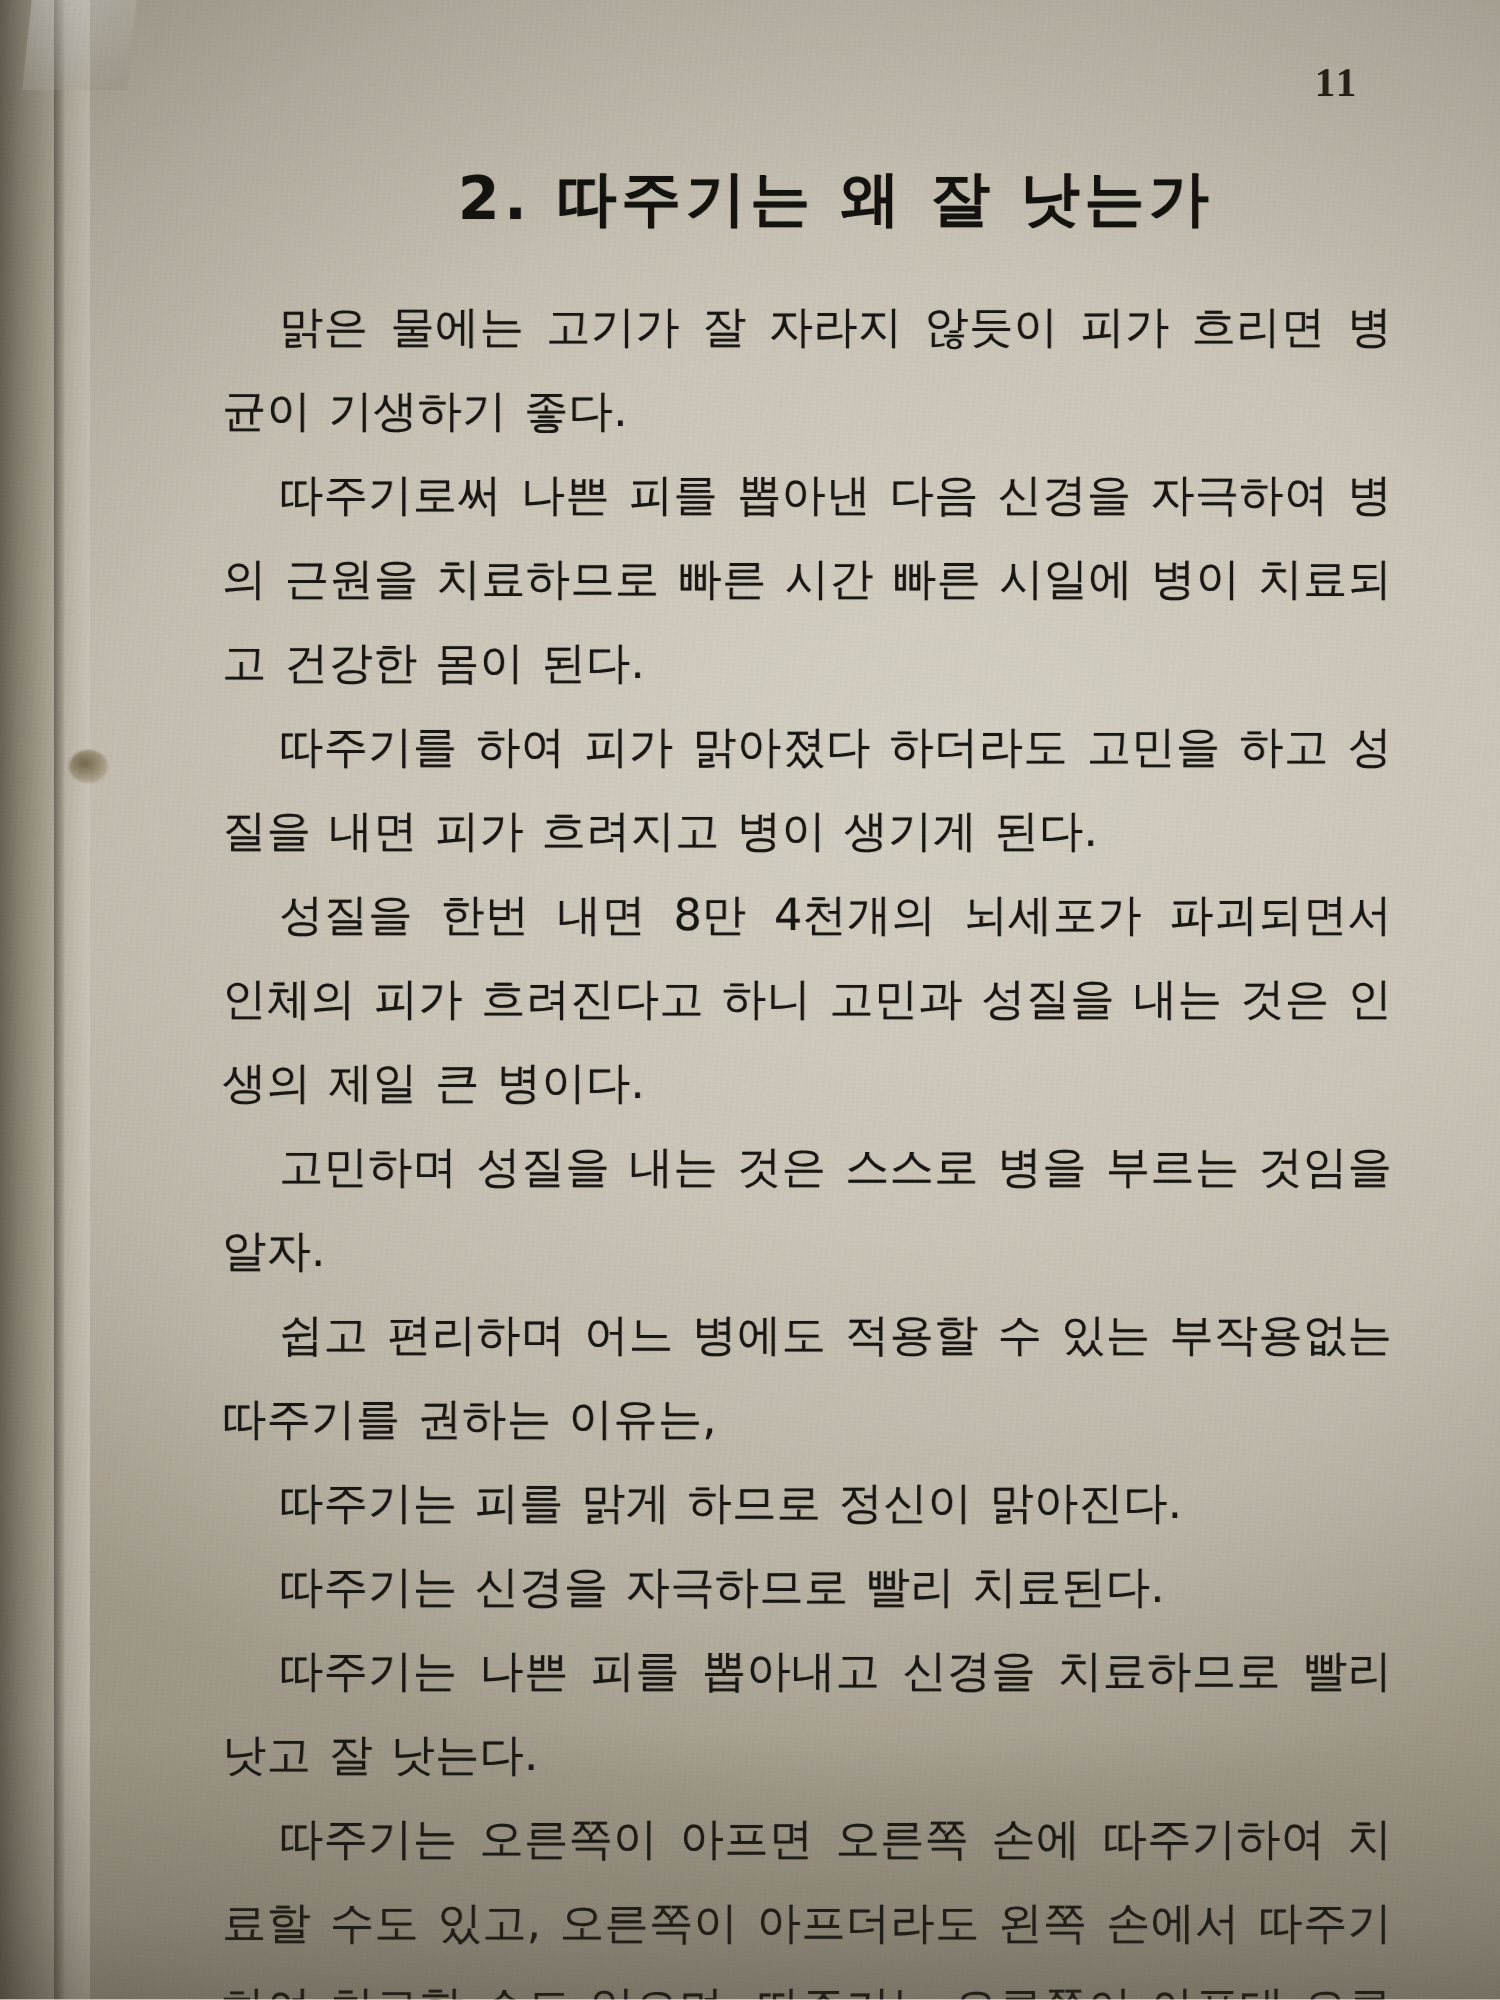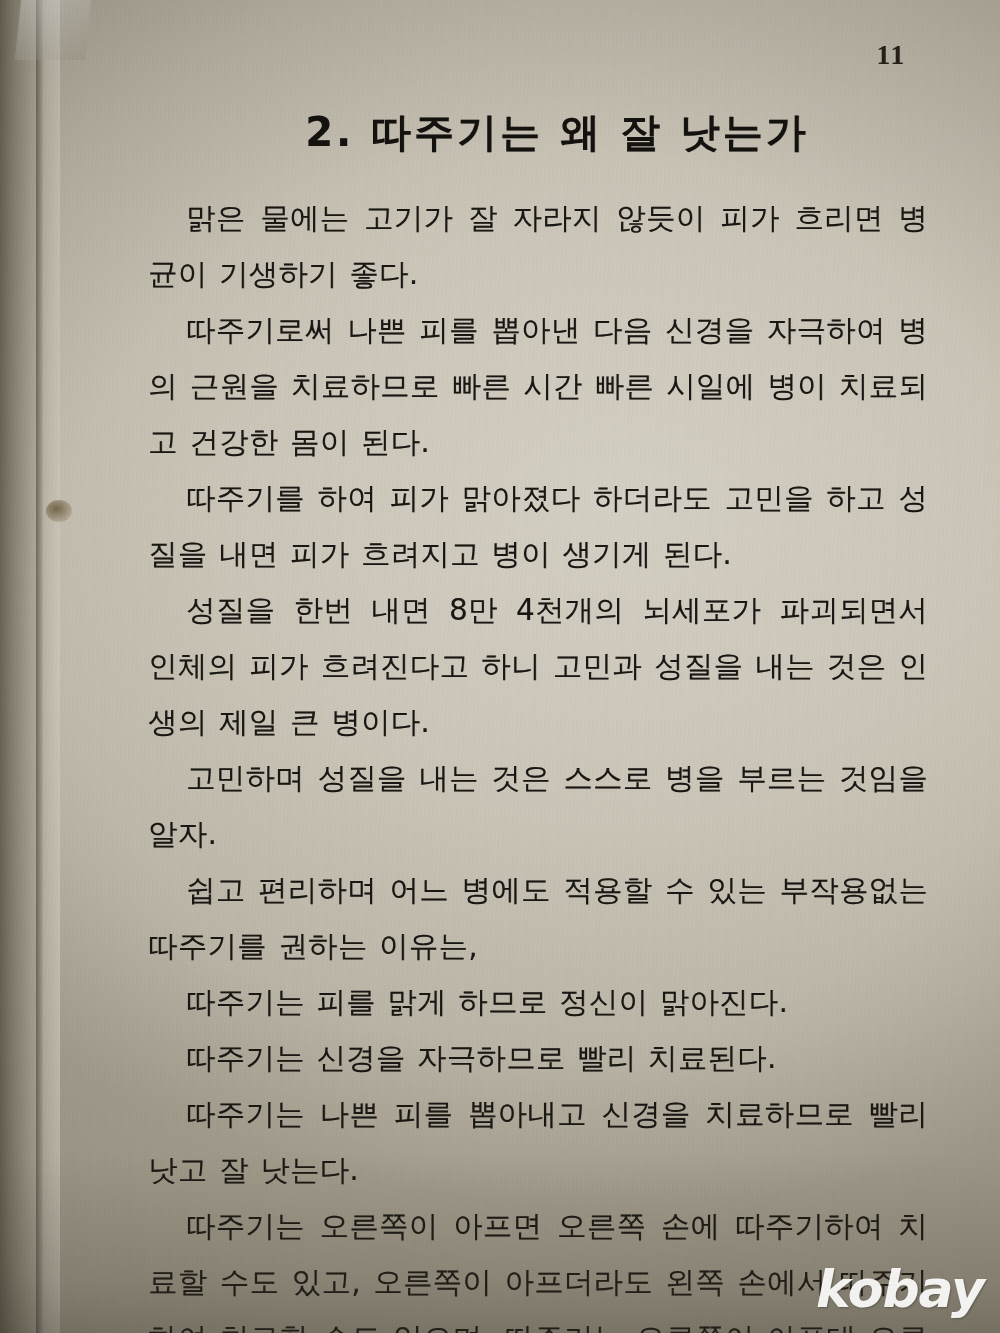--- a/index.html
+++ b/index.html
@@ -179,15 +179,14 @@
     <p class="para">따주기는 신경을 자극하므로 빨리 치료된다.</p>
     <p class="para">따주기는 나쁜 피를 뽑아내고 신경을 치료하므로 빨리 낫고 잘 낫는다.</p>
     <p class="para">따주기는 오른쪽이 아프면 오른쪽 손에 따주기하여 치료할 수도 있고,  오른쪽이 아프더라도 왼쪽 손에서 따주기하여 치료할 수도 있으며, 따주기는 오른쪽이 아픈데 오른손 왼손을 같이 따줄 수도 있다.</p>
 
   </div>
 
   <div class="grain"></div>
   <div class="vignette"></div>
   <div class="bottom-shadow"></div>
 
-  <div class="watermark">kobay</div>
 
 </div>
 
 </body></html>

